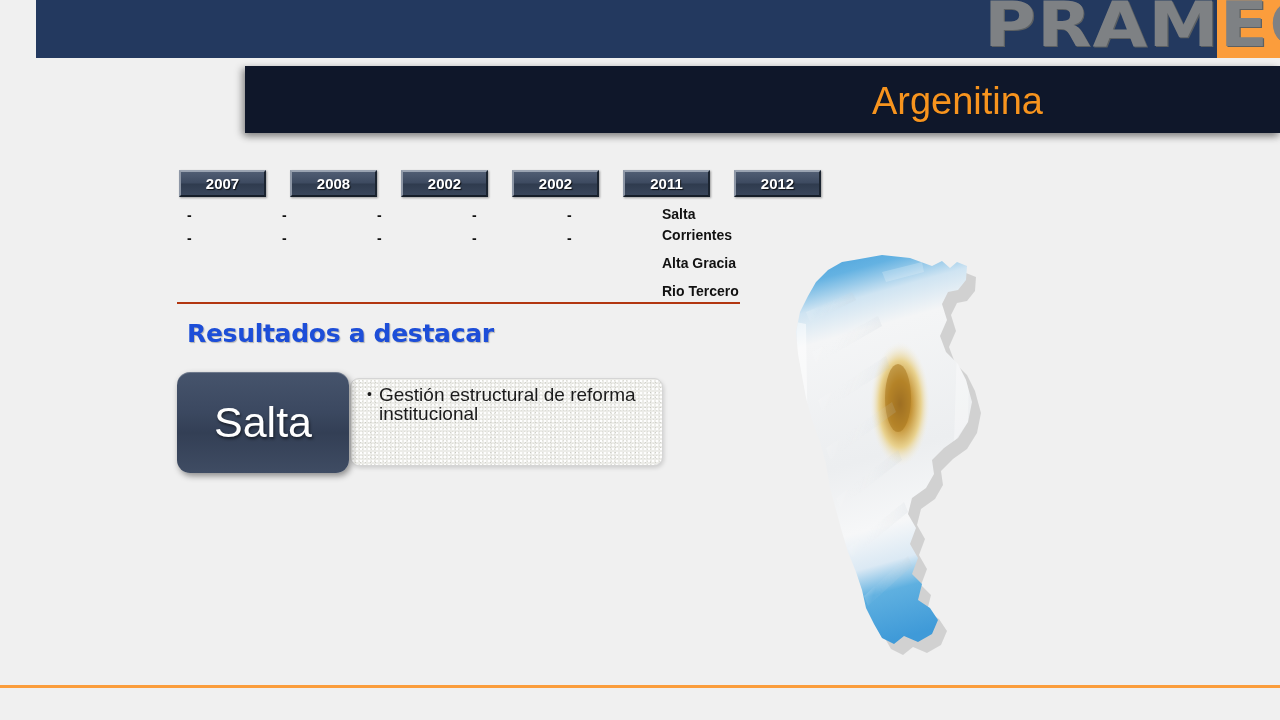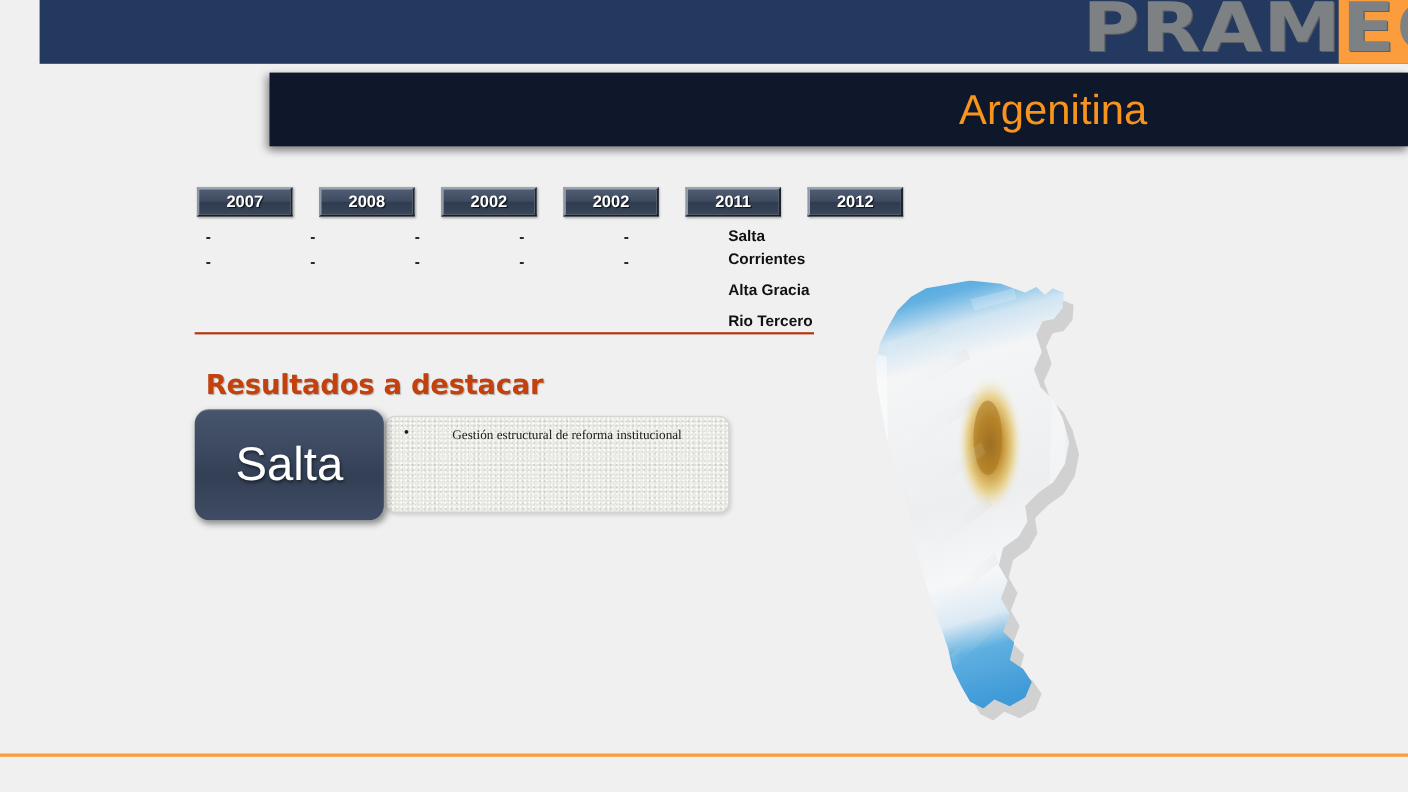--- a/index.html
+++ b/index.html
@@ -130,24 +130,24 @@
     top: 302px;
     width: 563px;
     height: 2px;
     background: #b23610;
   }
 
   
   #results-heading {
     position: absolute;
     left: 187px;
-    top: 335px;
+    top: 319px;
     font-size: 25px;
     font-weight: bold;
-    color: #c2410c;
+    color: #1d4ed8;
     font-family: "DejaVu Sans", sans-serif;
     letter-spacing: -0.3px;
     text-shadow: 1px 1px 1px rgba(0,0,0,0.25);
     white-space: nowrap;
   }
 
   #salta-button {
     position: absolute;
     left: 177px;
     top: 372px;
@@ -186,26 +186,25 @@
       radial-gradient(rgba(210,210,200,0.55) 0.6px, transparent 0.7px);
     background-size: 4px 4px, 5px 5px, 3px 3px;
     background-position: 0 0, 2px 1px, 1px 3px;
     box-shadow: 1px 2px 4px rgba(0,0,0,0.15);
     padding: 7px 10px 5px 28px;
     box-sizing: border-box;
     z-index: 2;
   }
   .bullet-item {
     position: relative;
-    font-size: 12px;
+    font-size: 19px;
     color: #1a1a1a;
-    font-family: Liberation Serif, serif;
+    font-family: Liberation Sans, sans-serif;
     line-height: 18.5px;
     margin-bottom: 1px;
-    text-align: center;
   }
   .bullet-item::before {
     content: "\2022";
     position: absolute;
     left: -12px;
     top: -1px;
     font-size: 14px;
     color: #1a1a1a;
   }
 

